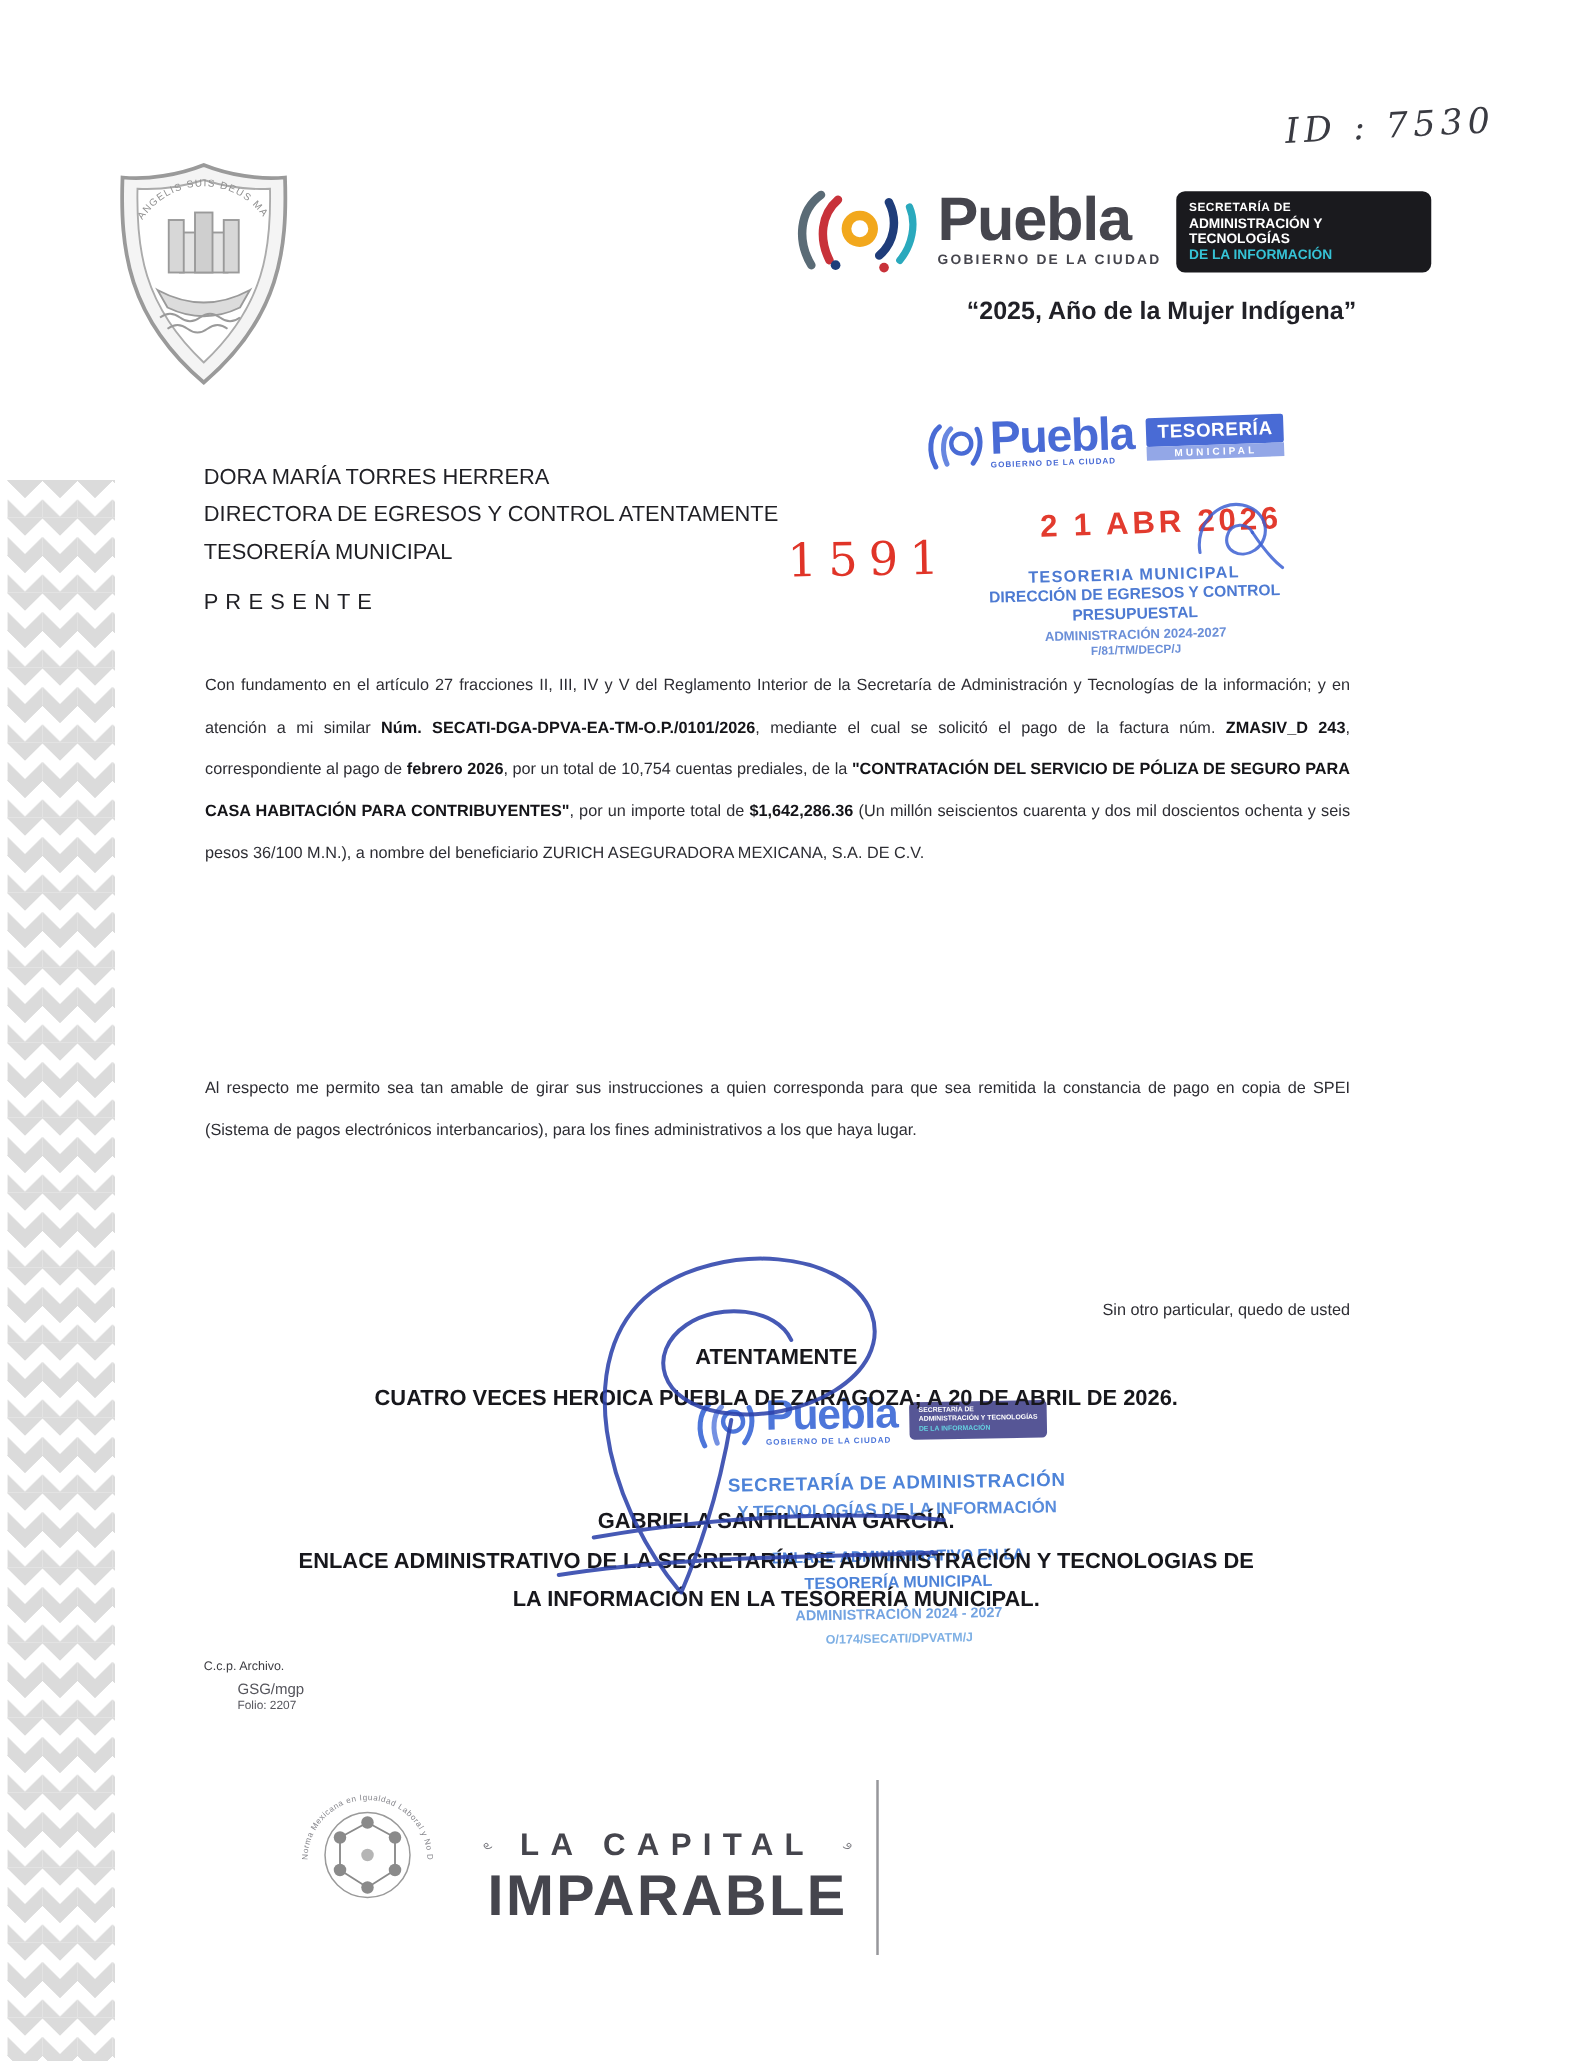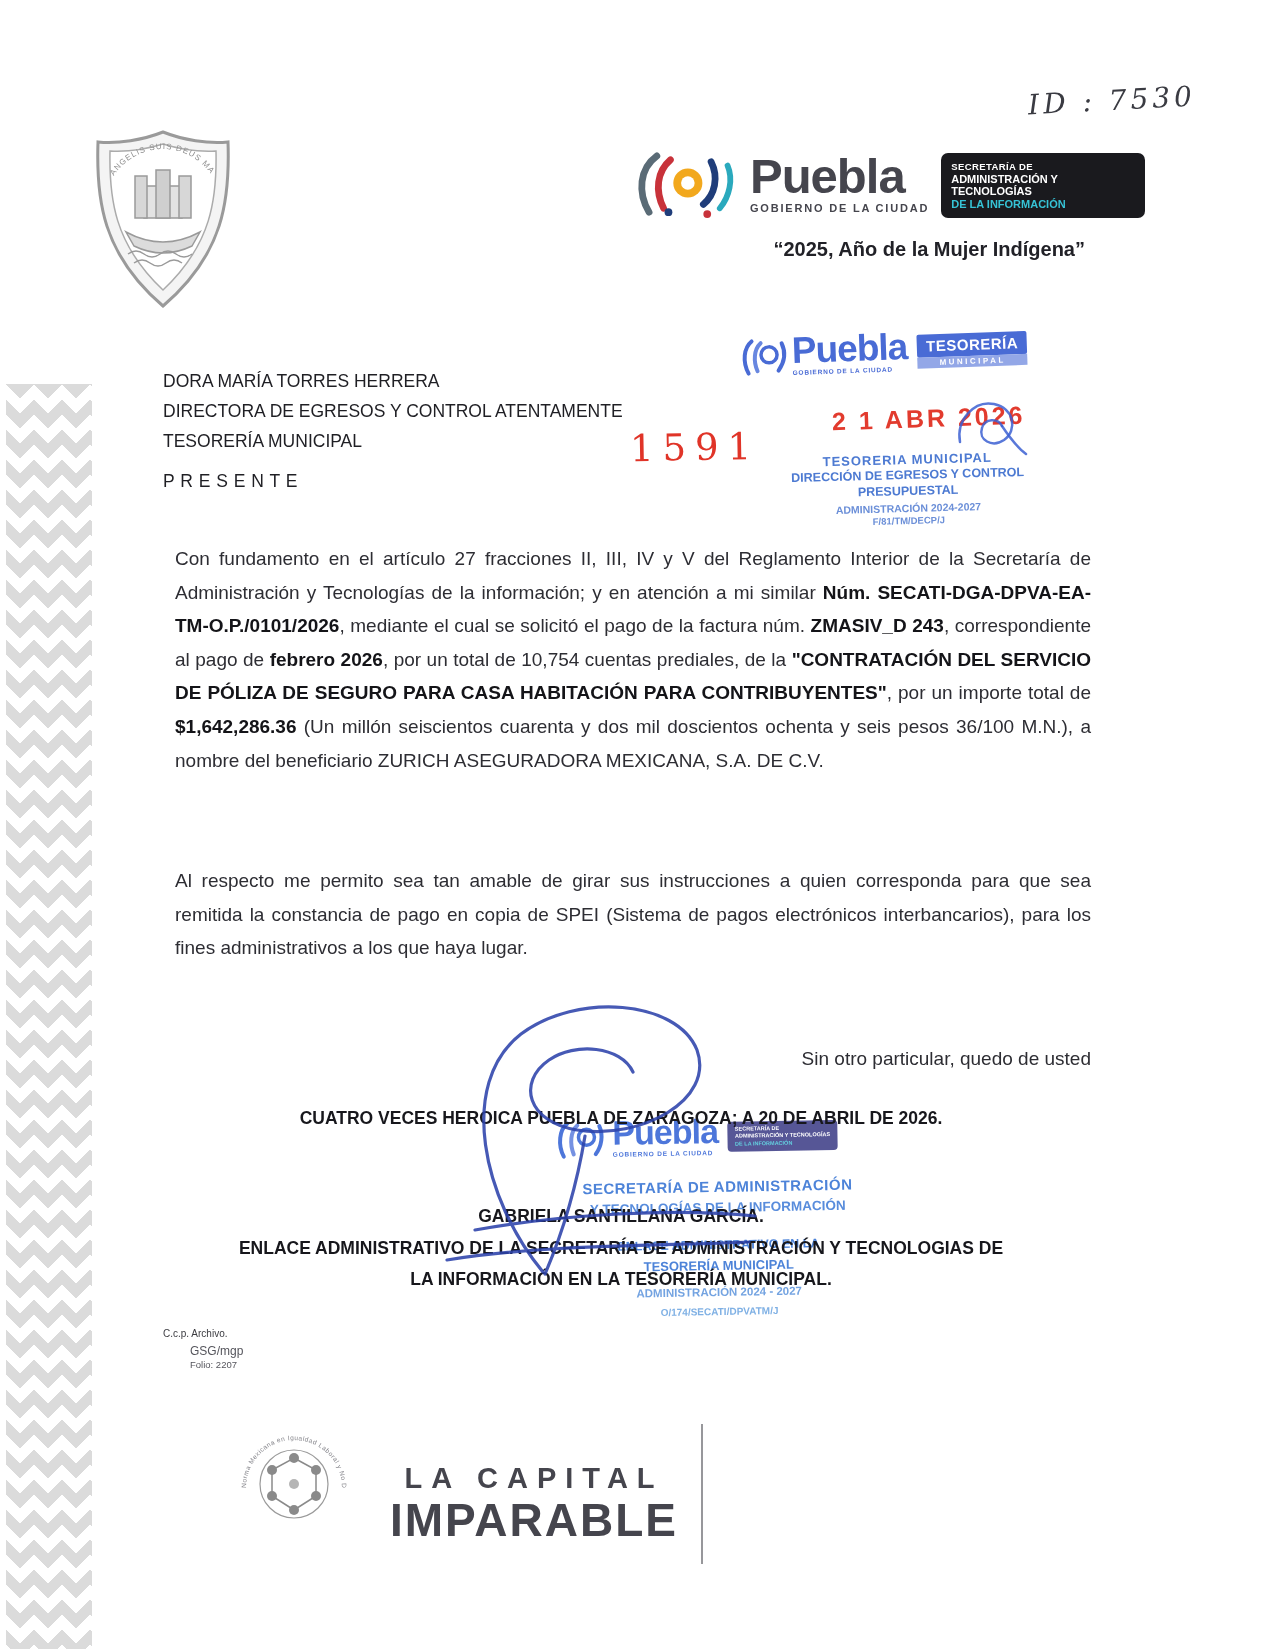--- a/index.html
+++ b/index.html
@@ -55,21 +55,21 @@
   .rxl2{font-size:12.5px}
   .rxl3{font-size:10.5px;color:#6b8fd8;margin-top:2px}
   .rxl4{font-size:9.5px;color:#6b8fd8}
   .folio-red{position:absolute;left:630px;top:426px;font-family:"DejaVu Serif",serif;font-size:37px;
     color:var(--folio-red,#e03428);letter-spacing:9px;transform:rotate(-1deg);z-index:4;white-space:nowrap}
 
   .recipient{position:absolute;left:163px;top:366px;font-size:17.5px;color:#1f1f24;line-height:30px;z-index:2}
   .recipient .bold-line{font-weight:normal}
   .r-sal{margin-top:10px;font-weight:normal;letter-spacing:.5px}
 
-  .body-par{position:absolute;left:163px;width:916px;margin:12px;font-size:19px;line-height:33.6px;
+  .body-par{position:absolute;left:163px;width:916px;margin:1px;font-size:13px;line-height:33.6px;
     text-align:justify;color:#2d2d33;z-index:2}
   .p1{top:530px}
   .p2{top:852px}
   .closing{top:1030px;text-align:right}
   .b{font-weight:bold;color:#141418}
 
   .center-line{position:absolute;left:163px;width:916px;text-align:center;font-weight:bold;
     font-size:17.5px;color:#17171c;z-index:5;white-space:nowrap}
   .att{top:1075px}
   .place-date{top:1108px}
@@ -96,21 +96,21 @@
   .ssl5{top:192px;font-size:10px;color:#69a3e0}
 
   .sig-ink{position:absolute;left:425px;top:988px;width:332px;height:302px;z-index:6}
 
   .ccp{position:absolute;left:163px;top:1328px;font-size:10px;color:#3b3b40;z-index:2}
   .ccp-initials{position:absolute;left:190px;top:1344px;font-size:12px;color:#55555c;z-index:2}
   .ccp-folio{position:absolute;left:190px;top:1359px;font-size:9.5px;color:#55555c;z-index:2}
 
   .equality-seal{position:absolute;left:234px;top:1424px;width:120px;height:120px}
   .capital-logo{position:absolute;left:386px;top:1462px;width:296px;text-align:center;color:var(--brand-gray,#4a4a52)}
-  .cap-top{display:flex;align-items:center;justify-content:center;gap:22px;font-size:29px;font-weight:bold;letter-spacing:9px;white-space:nowrap}
+  .cap-top{display:flex;align-items:center;justify-content:center;gap:22px;font-size:25px;font-weight:bold;letter-spacing:9px;white-space:nowrap}
   .cap-bottom{font-size:46px;font-weight:bold;letter-spacing:2px;margin-top:-2px;white-space:nowrap}
   .fold-line{position:absolute;left:701px;top:1424px;width:2px;height:140px;background:#7d7d82;opacity:.8}
 </style>
 </head>
 <body>
 
 <div class="page">
 
   <div class="side-pattern"></div>
 
@@ -161,20 +161,21 @@
     <div class="bold-line">DIRECTORA DE EGRESOS Y CONTROL ATENTAMENTE</div>
     <div class="bold-line">TESORERÍA MUNICIPAL</div>
     <div class="r-sal">P R E S E N T E</div>
   </div>
 
   <p class="body-par p1"><span>Con fundamento en el artículo 27 fracciones II, III, IV y V del Reglamento Interior de la Secretaría de Administración y Tecnologías de la información; y en atención a mi similar </span><span class="b">Núm. SECATI-DGA-DPVA-EA-TM-O.P./0101/2026</span><span>, mediante el cual se solicitó el pago de la factura núm. </span><span class="b">ZMASIV_D 243</span><span>, correspondiente al pago de </span><span class="b">febrero 2026</span><span>, por un total de 10,754 cuentas prediales, de la </span><span class="b">"CONTRATACIÓN DEL SERVICIO DE PÓLIZA DE SEGURO PARA CASA HABITACIÓN PARA CONTRIBUYENTES"</span><span>, por un importe total de </span><span class="b">$1,642,286.36</span><span> (Un millón seiscientos cuarenta y dos mil doscientos ochenta y seis pesos 36/100 M.N.), a nombre del beneficiario ZURICH ASEGURADORA MEXICANA, S.A. DE C.V.</span></p>
 
   <p class="body-par p2">Al respecto me permito sea tan amable de girar sus instrucciones a quien corresponda para que sea remitida la constancia de pago en copia de SPEI (Sistema de pagos electrónicos interbancarios), para los fines administrativos a los que haya lugar.</p>
   <p class="body-par closing">Sin otro particular, quedo de usted</p>
 
+  <div class="center-line att">ATENTAMENTE</div>
   <div class="center-line place-date">CUATRO VECES HEROICA PUEBLA DE ZARAGOZA; A 20 DE ABRIL DE 2026.</div>
   <div class="center-line sig-name">GABRIELA SANTILLANA GARCÍA.</div>
   <div class="center-line sig-title1">ENLACE ADMINISTRATIVO DE LA SECRETARÍA DE ADMINISTRACIÓN Y TECNOLOGIAS DE</div>
   <div class="center-line sig-title2">LA INFORMACIÓN EN LA TESORERÍA MUNICIPAL.</div>
 
   <div class="ccp">C.c.p. Archivo.</div>
   <div class="ccp-initials">GSG/mgp</div>
   <div class="ccp-folio">Folio: 2207</div>
 
   <svg class="equality-seal" viewBox="0 0 120 120">

